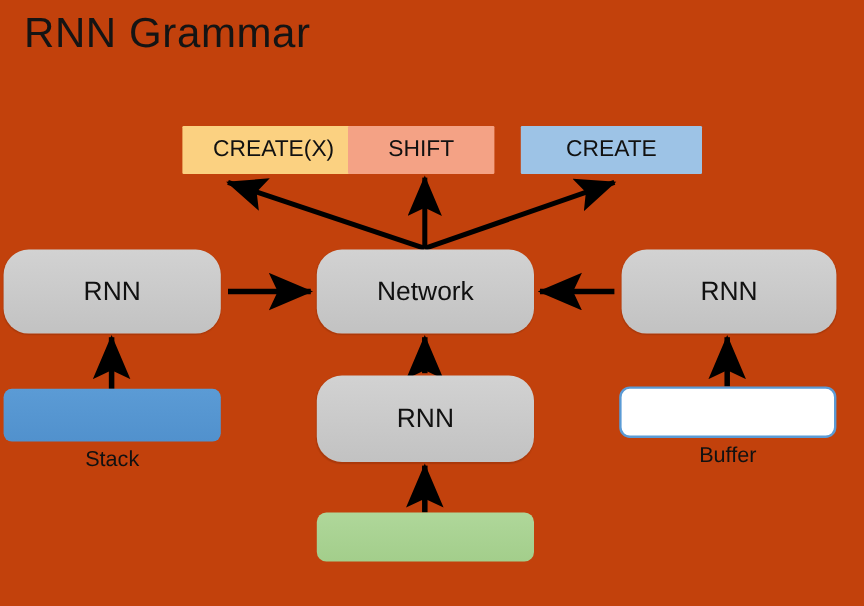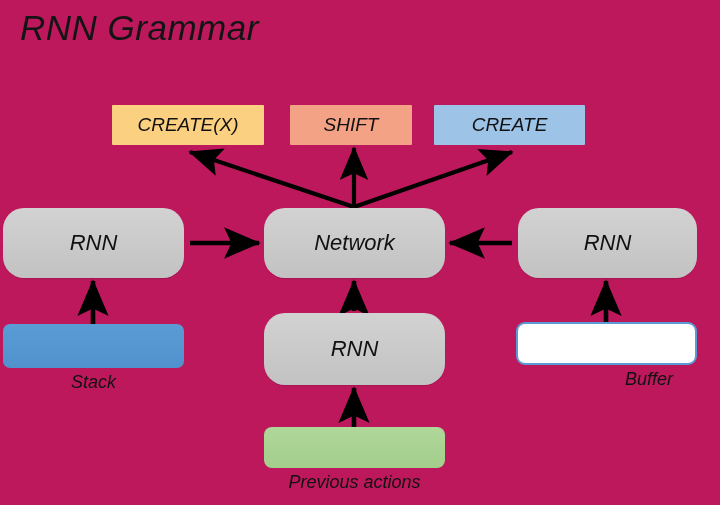--- a/index.html
+++ b/index.html
@@ -10,22 +10,21 @@
     width: 720px;
     height: 505px;
     background: #ffffff;
     font-family: "Liberation Sans", sans-serif;
     overflow: hidden;
   }
   #canvas {
     position: relative;
     width: 720px;
     height: 505px;
-    background: #be185d;
-    font-style: italic;
+    background: #c2410c;
   }
 
   
   .title {
     position: absolute;
     left: 20px;
     top: 8px;
     font-size: 35px;
     font-weight: 300;
     letter-spacing: 0.5px;
@@ -43,21 +42,21 @@
     text-align: center;
     color: #111111;
     white-space: nowrap;
   }
 
   
   .action {
     font-size: 19px;
     border-radius: 1px;
   }
-  .action.create  { background: #FBD181; }
+  .action.create  { background: #FBD181; margin-left: 40px; }
   .action.shift   { background: #F4A285; }
   .action.reduce  { background: #9DC3E6; }
 
   
   .grey {
     font-size: 22px;
     border-radius: 21px;
     background: linear-gradient(180deg, #d2d2d2 0%, #cbcbcb 45%, #c2c2c2 100%);
     box-shadow: 0 1px 1px rgba(0,0,0,0.13);
   }
@@ -173,21 +172,20 @@
   </div>
   <div class="caption" style="left:3px; top:372px; width:181px;">Stack</div>
 
   <div class="node grey" style="left:264px; top:313px; width:181px; height:72px;">
     <span>RNN</span>
   </div>
 
   <div class="node bufferbox" style="left:516px; top:322px; width:181px; height:43px;">
     <span></span>
   </div>
-  <div class="caption" style="left:492px; top:369px; width:181px;text-align:right;">Buffer</div>
+  <div class="caption" style="left:516px; top:369px; width:181px;">Buffer</div>
 
   <div class="node greenbox" style="left:264px; top:427px; width:181px; height:41px;">
     <span></span>
   </div>
-  <div class="caption" style="left:244px; top:472px; width:221px;">Previous actions</div>
 
 
 </div>
 
 </body></html>

